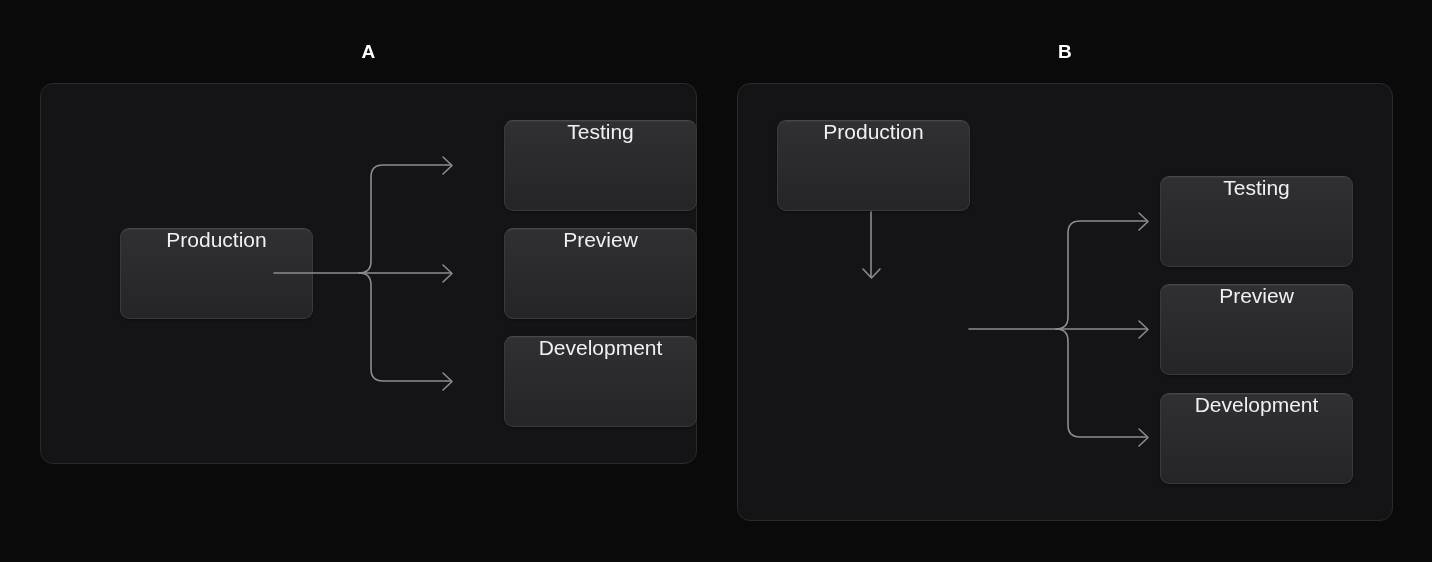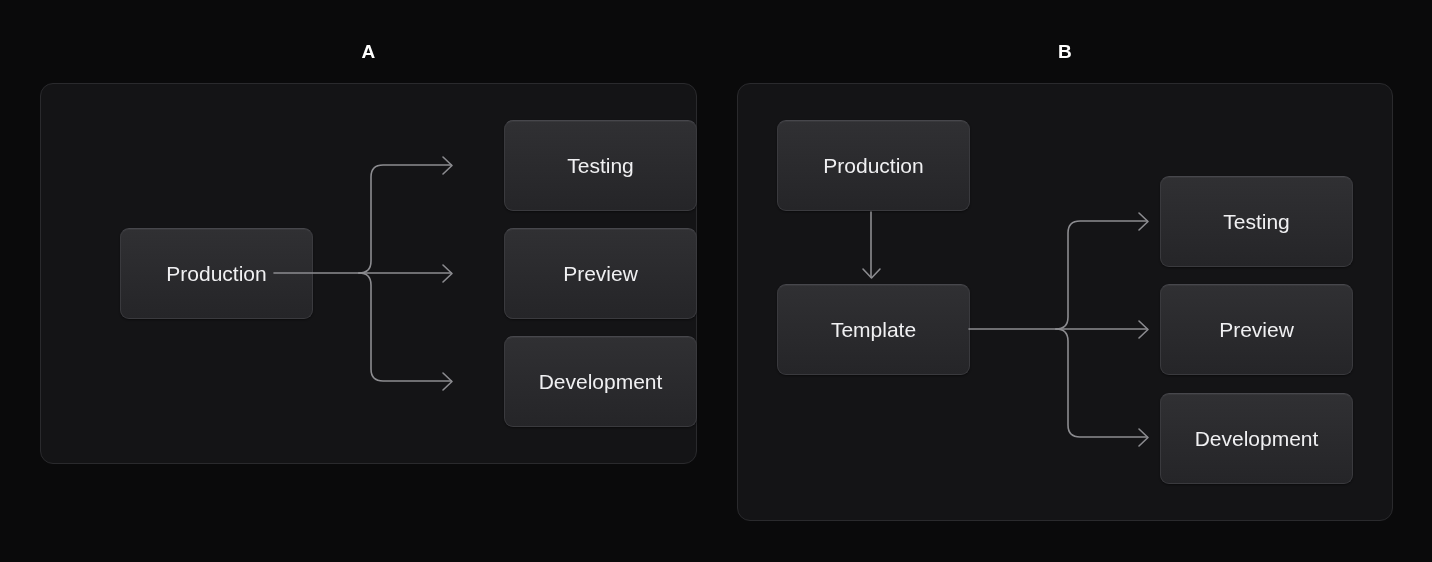--- a/index.html
+++ b/index.html
@@ -46,21 +46,20 @@
     left: 0;
     background: #141416;
     border: 1px solid #2a2a2d;
     border-radius: 13px;
   }
 
   
   .node {
     position: absolute;
     display: flex;
-    align-items: center;
     justify-content: center;
     border-radius: 9px;
     border: 1px solid #3a3a3e;
     border-top-color: #47474c;
     background: linear-gradient(to bottom, #303033 0%, #2b2b2e 45%, #252528 100%);
     box-shadow: inset 0 1px 0 rgba(255,255,255,0.045),
                 0 1px 2px rgba(0,0,0,0.45);
   }
 
   .node-label {
@@ -120,23 +119,20 @@
   <div class="panel-group" style="left:737px; top:42px; width:656px; height:479px;">
 
     <div class="panel-caption">B</div>
 
     <div class="panel-card" style="top:41px; width:656px; height:438px;"></div>
 
     <div class="node" style="left:40px; top:78px; width:193px; height:91px;">
       <span class="node-label">Production</span>
     </div>
 
-    <div class="node" style="left:40px; top:242px; width:193px; height:91px;">
-      <span class="node-label">Template</span>
-    </div>
 
     <div class="node" style="left:423px; top:134px; width:193px; height:91px;">
       <span class="node-label">Testing</span>
     </div>
 
     <div class="node" style="left:423px; top:242px; width:193px; height:91px;">
       <span class="node-label">Preview</span>
     </div>
 
     <div class="node" style="left:423px; top:351px; width:193px; height:91px;">

